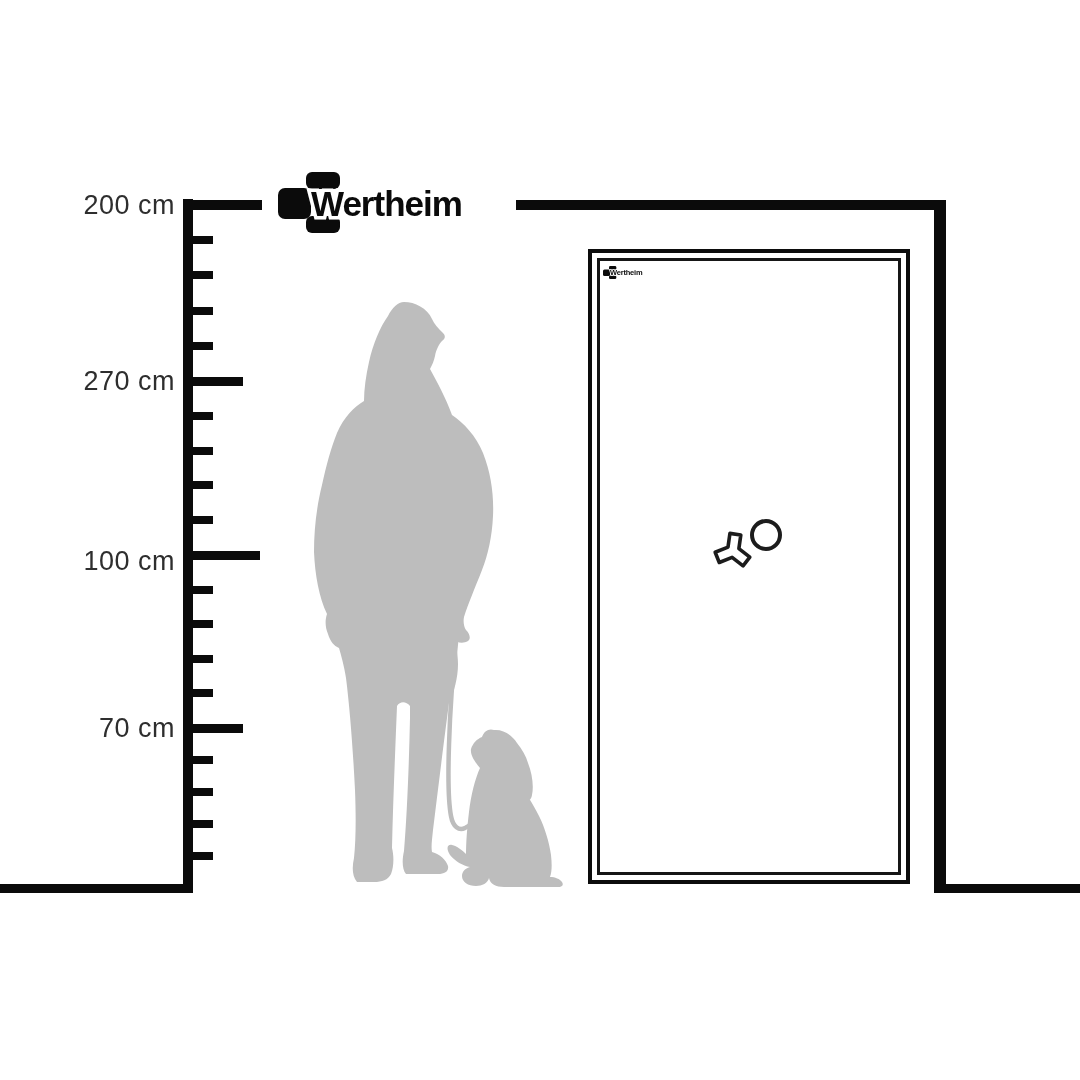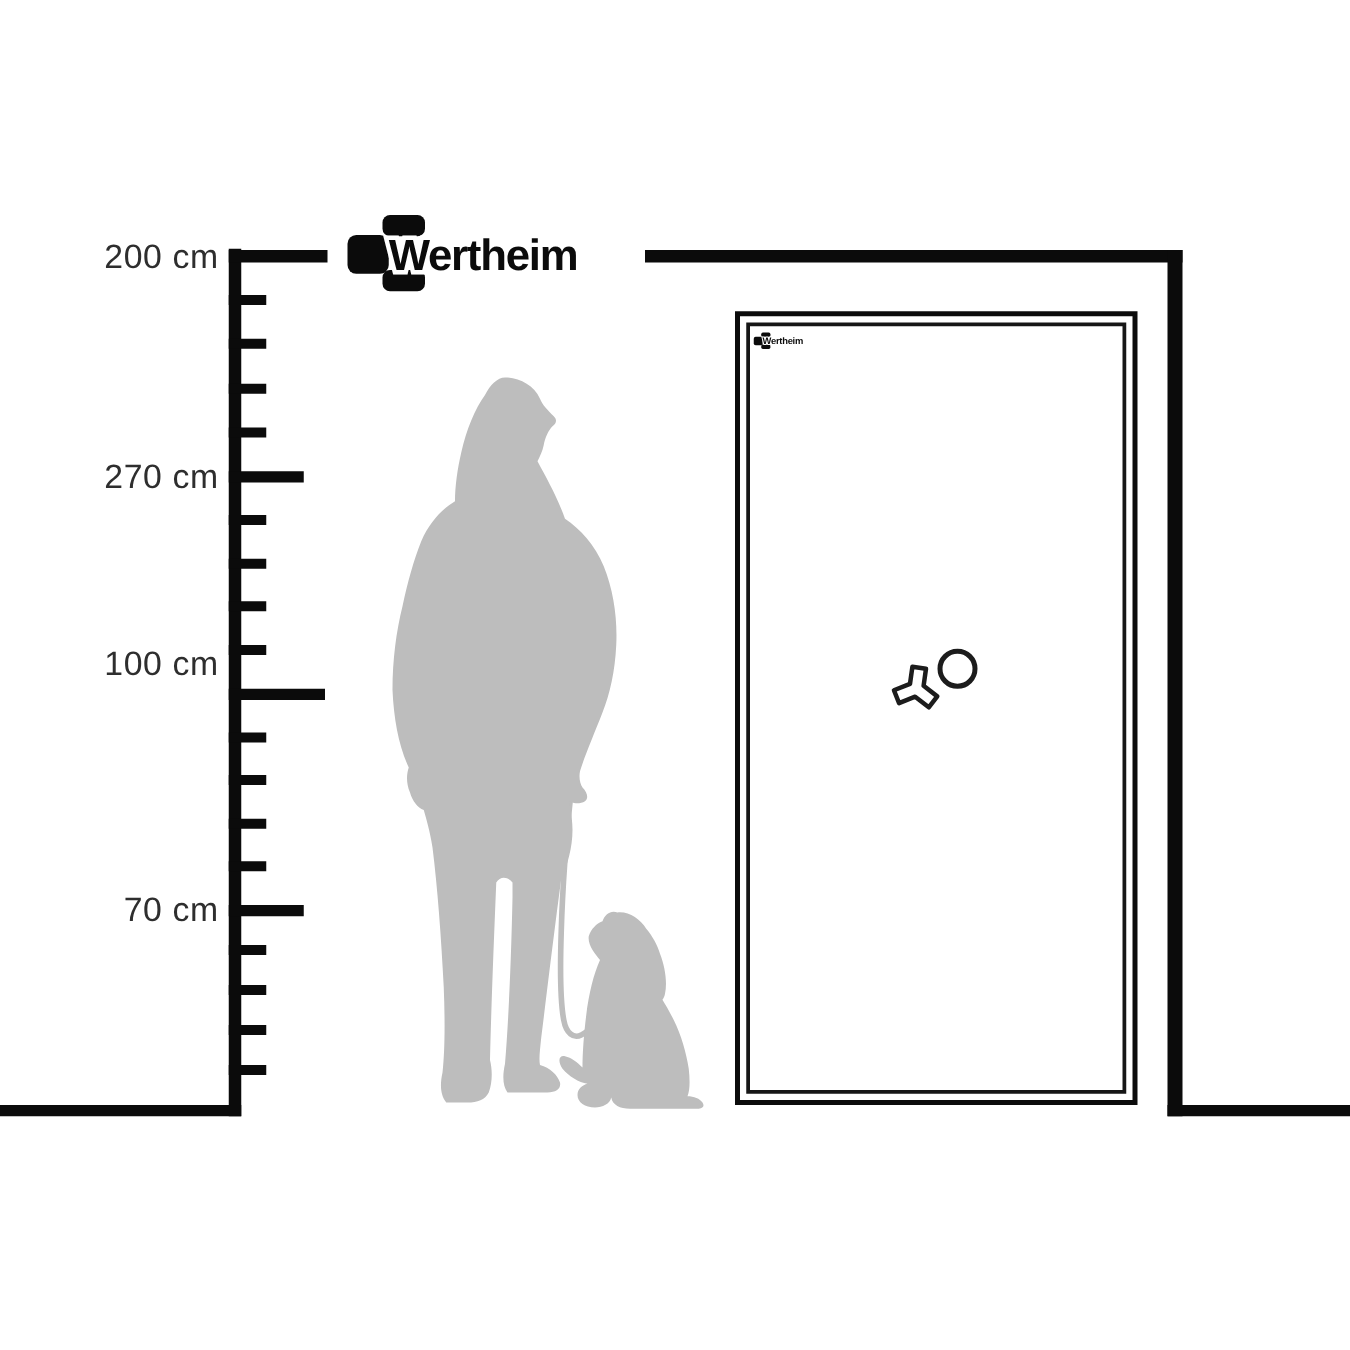--- a/index.html
+++ b/index.html
@@ -53,21 +53,21 @@
         <div class="line" style="left: 183px; top: 654.8px; width: 30px; height: 8px;"></div>
         <div class="line" style="left: 183px; top: 689.4px; width: 30px; height: 8px;"></div>
         <div class="line" style="left: 183px; top: 756px; width: 30px; height: 8px;"></div>
         <div class="line" style="left: 183px; top: 788px; width: 30px; height: 8px;"></div>
         <div class="line" style="left: 183px; top: 820px; width: 30px; height: 8px;"></div>
         <div class="line" style="left: 183px; top: 852px; width: 30px; height: 8px;"></div>
       </div>
 
     <div class="ruler-label" style="top:188px">200 cm</div>
     <div class="ruler-label" style="top:364px">270 cm</div>
-    <div class="ruler-label" style="top:514px">100 cm</div>
+    <div class="ruler-label" style="top:544px">100 cm</div>
     <div class="ruler-label" style="top:711px">70 cm</div>
   </div>
 
   <div class="line" style="left:516px;top:200px;width:430px;height:10px;"></div>
   <div class="line" style="left:934px;top:200px;width:12px;height:693px;"></div>
   <div class="line" style="left:934px;top:884px;width:146px;height:9px;"></div>
 
 
   <svg class="abs" style="left:278px;top:172px;width:205px;height:65px;overflow:visible" viewBox="0 0 205 65">
     <rect x="0" y="16" width="33" height="31" rx="7" fill="#0b0b0b"></rect>

